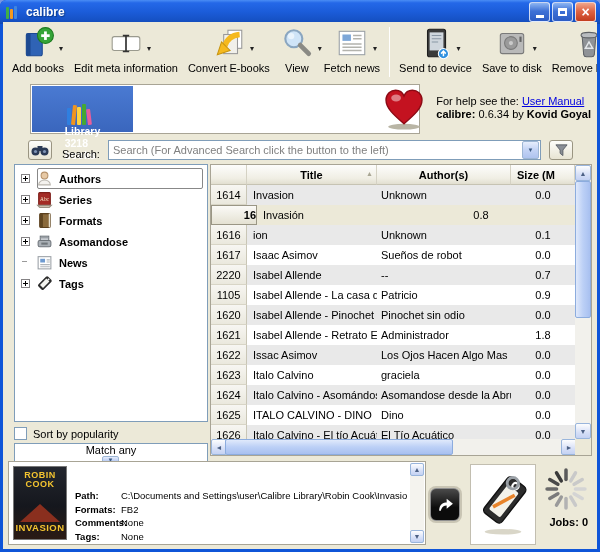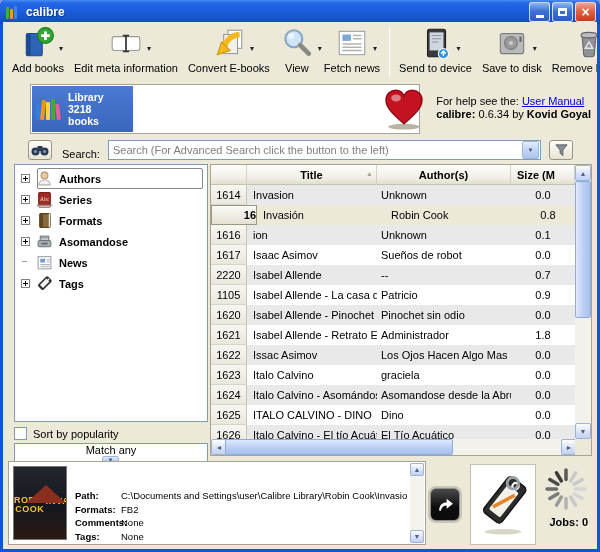--- a/index.html
+++ b/index.html
@@ -30,21 +30,21 @@
   .toolbar { position:absolute; top:0; left:0; right:0; height:60px; display:flex; align-items:flex-start; padding:2px 4px 0 4px; }
   .tool-btn { display:flex; flex-direction:column; align-items:center; padding:1px 5px; position:relative; }
   .tool-icon-wrap { position:relative; height:36px; display:flex; align-items:center; }
   .tool-drop { font-size:8px; color:#222; position:absolute; right:-8px; bottom:8px; }
   .tool-label { font-size:11px; white-space:nowrap; margin-top:1px; }
   .tool-sep { width:1px; height:50px; background:#b9b5a5; margin:3px 4px 0 4px; border-right:1px solid #fff; }
 
   
   .location-row { position:absolute; top:62px; left:0; right:0; height:50px; }
   .lib-list { position:absolute; left:27px; top:0; width:390px; height:50px; background:#fff; border:1px solid #a8a495; }
-  .lib-item { position:absolute; left:1px; top:1px; width:101px; height:46px; background:linear-gradient(180deg,#4a7ad2,#3a66bd); display:flex; align-items:center; padding:18px 4px; }
+  .lib-item { position:absolute; left:1px; top:1px; width:101px; height:46px; background:linear-gradient(180deg,#4a7ad2,#3a66bd); display:flex; align-items:center; padding:18px 4px;flex-direction:column; }
   .lib-books { width:26px; height:22px; display:flex; align-items:flex-end; gap:1px; margin-right:6px; }
   .lib-books i { display:block; width:4px; border-radius:1px; }
   .lb1{height:17px;background:#2f7fe0;} .lb2{height:20px;background:#f0941f;transform:rotate(6deg);}
   .lb3{height:18px;background:#ffd23e;} .lb4{height:21px;background:#44a833;} .lb5{height:16px;background:#e85f9a;transform:rotate(-7deg);}
   .lib-text { color:#fff; font-weight:bold; font-size:10.5px; line-height:12px; }
   .help-area { position:absolute; right:6px; top:1px; display:flex; align-items:center; }
   .heart { margin-right:8px; }
   .help-text { text-align:left; line-height:13px; white-space:nowrap; }
   .help-link { color:#0000e0; text-decoration:underline; cursor:pointer; }
   .b { font-weight:bold; }
@@ -101,21 +101,21 @@
   .v-thumb { position:absolute; left:0; top:16px; width:16px; height:50%; background:linear-gradient(90deg,#e0e9fb,#bcd0f6 50%,#a8c0f0); border:1px solid #8cacde; border-radius:2px; }
   .hscroll { position:absolute; left:0; bottom:0; height:16px; width:366px; background:#f2f1ec; }
   .hscroll .left { position:absolute; left:0; top:0; width:16px; height:16px; }
   .hscroll .right { position:absolute; right:0; top:0; width:16px; height:16px; }
   .h-thumb { position:absolute; left:14px; top:0; width:228px; height:16px; background:linear-gradient(180deg,#e0e9fb,#bcd0f6 50%,#a8c0f0); border:1px solid #8cacde; border-radius:2px; }
   .corner { position:absolute; right:0; bottom:0; width:16px; height:16px; background:#ece9d8; }
 
   
   .bottom { position:absolute; left:0; right:0; top:436px; bottom:0; }
   .details-frame { position:absolute; left:5px; top:3px; width:418px; height:84px; background:#fff; border:1px solid #a8a495; }
-  .cover { position:absolute; left:4px; top:4px; width:54px; height:74px; background:linear-gradient(180deg,#23262e 0%,#15171d 55%,#2a1a14 100%); border:1px solid #777; display:flex; flex-direction:row; align-items:center; overflow:hidden; }
+  .cover { position:absolute; left:4px; top:4px; width:54px; height:74px; background:linear-gradient(180deg,#23262e 0%,#15171d 55%,#2a1a14 100%); border:1px solid #777; display:flex; flex-direction:column; align-items:center; overflow:hidden; }
   .cover-author { color:#f4c430; font-weight:bold; font-size:9px; line-height:9px; margin-top:4px; text-align:center; letter-spacing:.5px; }
   .cover-mid { flex:1; position:relative; width:100%; }
   .cover-tri { position:absolute; left:50%; bottom:0; transform:translateX(-50%); width:0; height:0; border-left:20px solid transparent; border-right:20px solid transparent; border-bottom:18px solid #8a2f1e; }
   .cover-title { color:#f4c430; font-weight:bold; font-size:9.5px; letter-spacing:.5px; margin-bottom:6px; }
   .fields { position:absolute; left:66px; top:27px; right:18px; }
   .field-row { display:flex; line-height:13.5px; white-space:nowrap; overflow:hidden; }
   .f-label { font-weight:bold; width:46px; flex:0 0 46px; font-size:9.5px; }
   .f-value { font-size:9.5px; overflow:hidden; }
   .mini-scroll { position:absolute; right:1px; top:1px; bottom:1px; width:14px; background:#f4f3ee; }
   .mini-scroll .up { position:absolute; top:0; left:0; width:14px; height:13px; }
@@ -388,21 +388,20 @@
           <div class="trow even">
             <div class="td c-num">1614</div>
             <div class="td c-title">Invasion</div>
             <div class="td c-author">Unknown</div>
             <div class="td c-size">0.0</div>
           </div>
 
           <div class="trow odd selected">
             <div class="td c-num">1615</div>
             <div class="td c-title">Invasión</div>
-            <div class="td c-author">Robin Cook</div>
             <div class="td c-size">0.8</div>
           </div>
 
           <div class="trow even">
             <div class="td c-num">1616</div>
             <div class="td c-title">ion</div>
             <div class="td c-author">Unknown</div>
             <div class="td c-size">0.1</div>
           </div>
 

